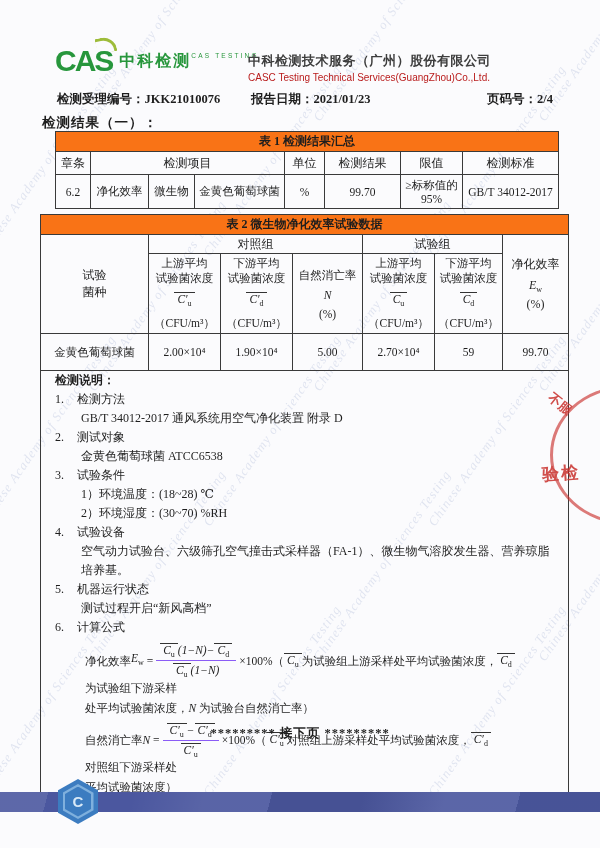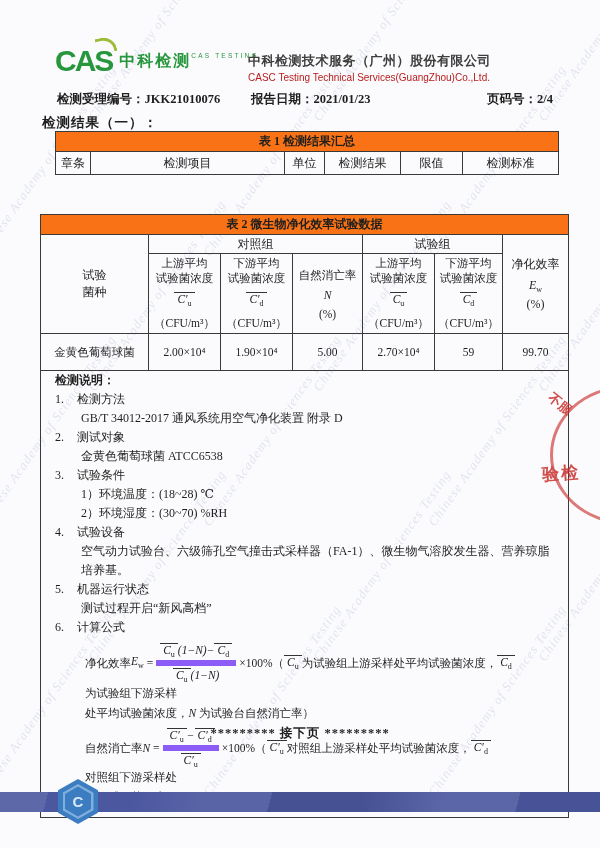--- a/index.html
+++ b/index.html
@@ -56,21 +56,21 @@
 
   
   .note-cell { text-align:left; vertical-align:top; padding:0 10px 8px 14px; }
   .note-title { font-size:12px; font-weight:bold; line-height:19px; }
   .note-item { display:flex; font-size:12px; line-height:19px; }
   .note-item .no { width:22px; flex:none; }
   .note-line { padding-left:26px; font-size:12px; line-height:19px; }
   .fline { display:flex; align-items:center; flex-wrap:wrap; padding-left:30px;
            margin:5px 0 3px; font-size:11.5px; line-height:16px; }
   .frac { display:inline-flex; flex-direction:column; align-items:center; margin:0 3px; }
-  .frac .fnum { border-bottom:6px solid #8b5cf6; padding:0 4px 1px; white-space:nowrap; }
+  .frac .fnum { border-bottom:1px solid #8b5cf6; padding:0 4px 1px; white-space:nowrap; }
   .frac .fden { padding-top:1px; white-space:nowrap; }
   .fcont { padding-left:30px; font-size:11.5px; line-height:18px; margin-bottom:3px; }
 
   .next-page { position:absolute; left:0; right:0; top:725px; text-align:center;
                font-size:12.5px; font-weight:bold; letter-spacing:1px; }
 
   
   .stamp { position:absolute; left:540px; top:378px; width:60px; height:150px; z-index:5; opacity:0.85; }
   .stamp-circle { position:absolute; left:10px; top:8px; width:150px; height:138px;
                   border:3px solid rgba(201,48,44,0.75); border-radius:50%; }
@@ -167,20 +167,33 @@
         <td colspan="8">表 1  检测结果汇总</td>
       </tr>
       <tr class="hd">
         <td>章条</td>
         <td colspan="3">检测项目</td>
         <td>单位</td>
         <td>检测结果</td>
         <td>限值</td>
         <td>检测标准</td>
       </tr>
+      <tr class="dt">
+        <td>6.2</td>
+        <td>净化效率</td>
+        <td>微生物</td>
+        <td>金黄色葡萄球菌</td>
+        <td>%</td>
+        <td>99.70</td>
+        <td class="lim">
+          <div>≥标称值的</div>
+          <div>95%</div>
+        </td>
+        <td>GB/T 34012-2017</td>
+      </tr>
     </tbody>
       </table>
 
     <table class="t2">
       <colgroup>
         <col style="width:108px">
           <col style="width:72px">
           <col style="width:72px">
           <col style="width:70px">
         <col style="width:72px">

